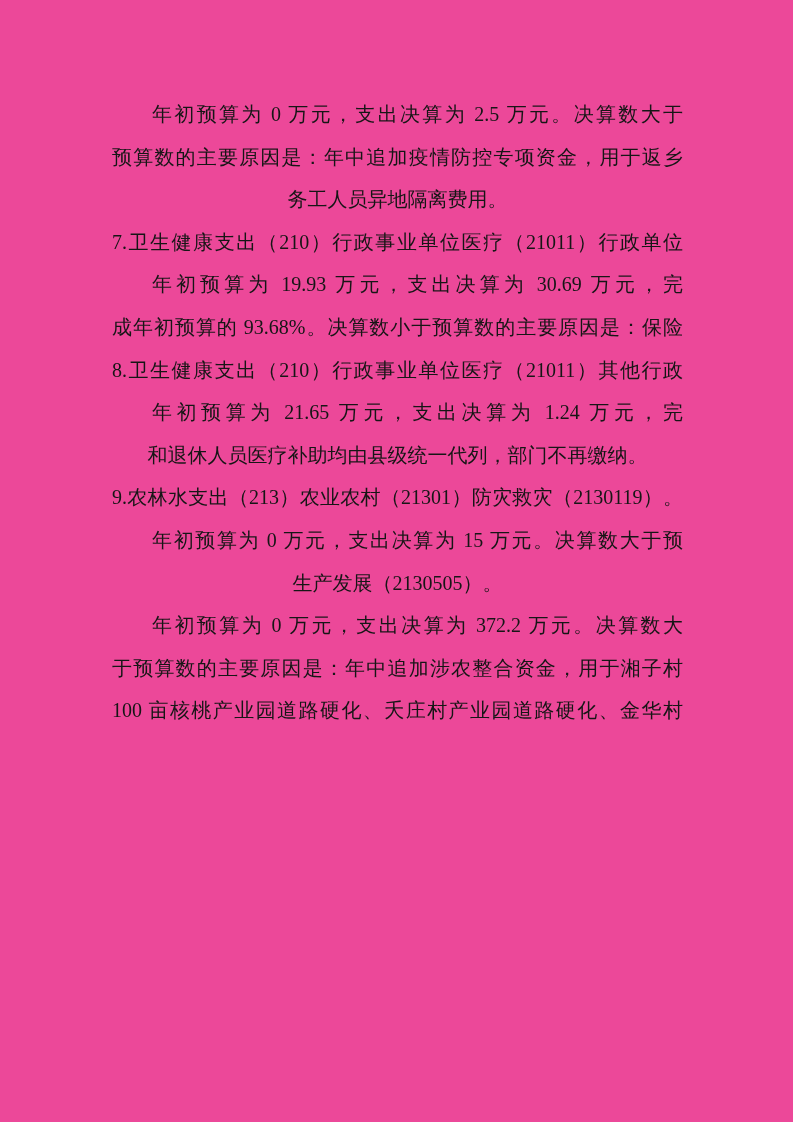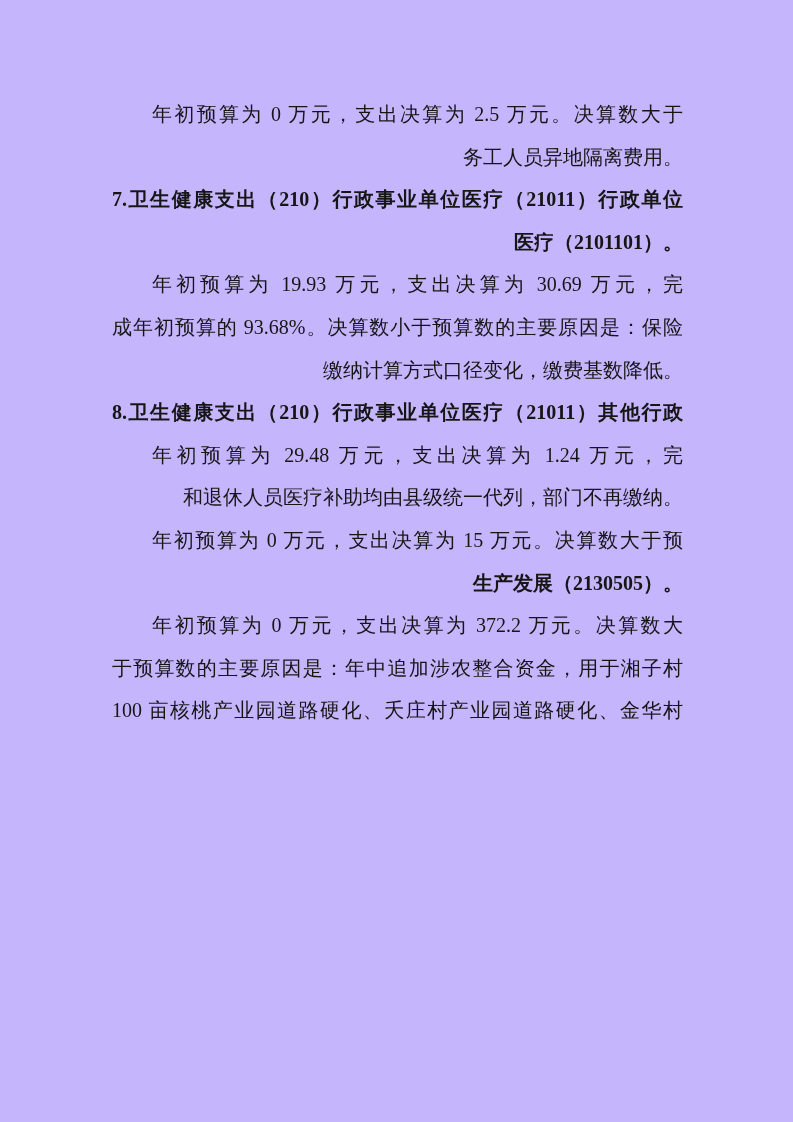--- a/index.html
+++ b/index.html
@@ -18,43 +18,43 @@
     width: 571px;
   }
   .line {
     height: 42.6px;
     line-height: 42.6px;
     font-size: 20px;
     font-family: "Liberation Serif", "DejaVu Serif", serif;
     color: #161616;
     white-space: normal;
     overflow: visible;
-    text-align: right;
+    text-align: center;
   }
   .line.fill {
     text-align: justify;
     text-align-last: justify;
   }
   .line.indent { text-indent: 2em; }
-  .line.heading { font-weight: 700; }
+  .line.heading { font-weight: 400; }
 </style>
 </head>
 <body>
 
-<div class="page" style="background: #c4b5fd;">
+<div class="page" style="background: #ec4899;">
   <div class="content" id="content" style="color: rgb(22, 22, 22);">
       <div class="line indent fill">年初预算为 0 万元，支出决算为 2.5 万元。决算数大于</div>
+      <div class="line fill">预算数的主要原因是：年中追加疫情防控专项资金，用于返乡</div>
       <div class="line">务工人员异地隔离费用。</div>
       <div class="line heading fill">7.卫生健康支出（210）行政事业单位医疗（21011）行政单位</div>
-      <div class="line heading">医疗（2101101）。</div>
       <div class="line indent fill">年初预算为 19.93 万元，支出决算为 30.69 万元，完</div>
       <div class="line fill">成年初预算的 93.68%。决算数小于预算数的主要原因是：保险</div>
-      <div class="line">缴纳计算方式口径变化，缴费基数降低。</div>
       <div class="line heading fill">8.卫生健康支出（210）行政事业单位医疗（21011）其他行政</div>
-      <div class="line indent fill">年初预算为 29.48 万元，支出决算为 1.24 万元，完</div>
+      <div class="line indent fill">年初预算为 21.65 万元，支出决算为 1.24 万元，完</div>
       <div class="line">和退休人员医疗补助均由县级统一代列，部门不再缴纳。</div>
+      <div class="line heading fill">9.农林水支出（213）农业农村（21301）防灾救灾（2130119）。</div>
       <div class="line indent fill">年初预算为 0 万元，支出决算为 15 万元。决算数大于预</div>
       <div class="line heading">生产发展（2130505）。</div>
       <div class="line indent fill">年初预算为 0 万元，支出决算为 372.2 万元。决算数大</div>
       <div class="line fill">于预算数的主要原因是：年中追加涉农整合资金，用于湘子村</div>
       <div class="line fill">100 亩核桃产业园道路硬化、夭庄村产业园道路硬化、金华村</div>
     </div>
 </div>
 
 </body></html>

